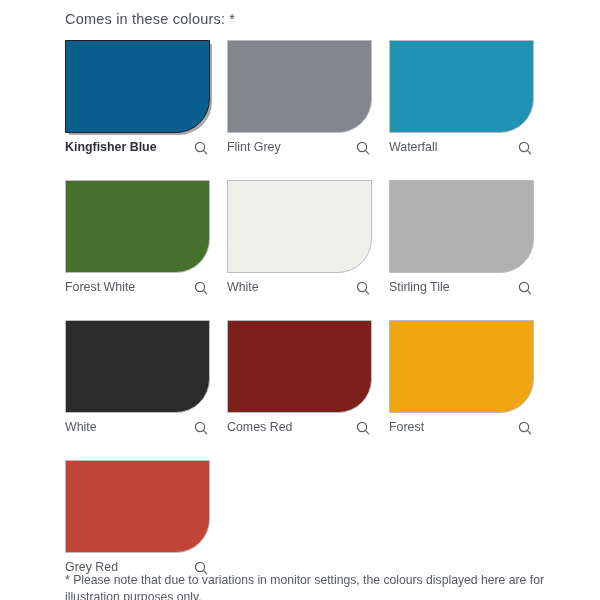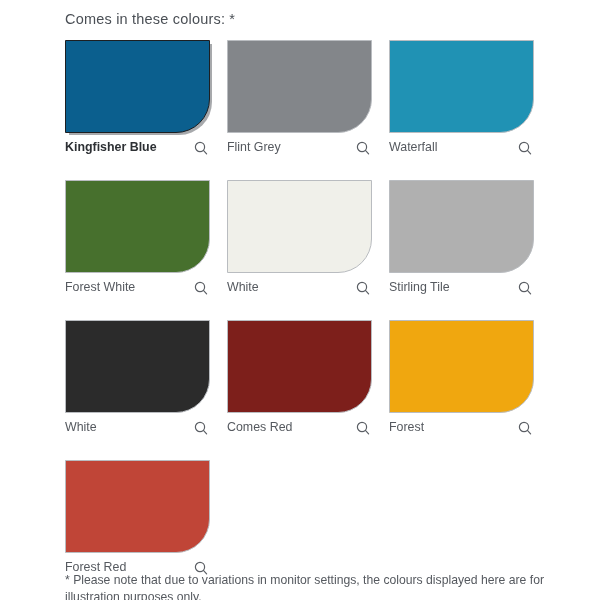--- a/index.html
+++ b/index.html
@@ -239,21 +239,21 @@
           <line x1="9.4" y1="9.4" x2="12.6" y2="12.8" stroke="#5a5e64" stroke-width="1.2" stroke-linecap="round"></line>
         </svg>
       </span>
     </div>
   </div>
       <div class="swatch-cell">
     <div class="chip-wrap">
       <div class="chip" style="background: rgb(192, 69, 55);"></div>
     </div>
     <div class="chip-footer">
-      <span class="chip-label">Forest Red</span>
+      <span class="chip-label">Grey Red</span>
       <span class="zoom-icon">
         <svg viewBox="0 0 14 14" width="14" height="14" aria-hidden="true">
           <circle cx="6" cy="6" r="4.6" fill="none" stroke="#5a5e64" stroke-width="1.2"></circle>
           <line x1="9.4" y1="9.4" x2="12.6" y2="12.8" stroke="#5a5e64" stroke-width="1.2" stroke-linecap="round"></line>
         </svg>
       </span>
     </div>
   </div>
     </div>
 

